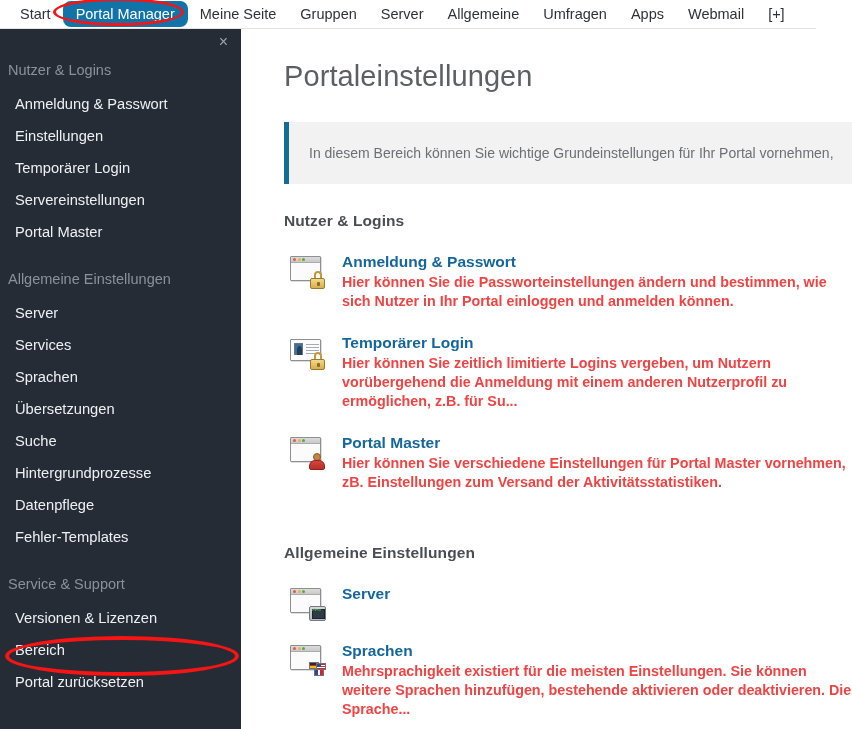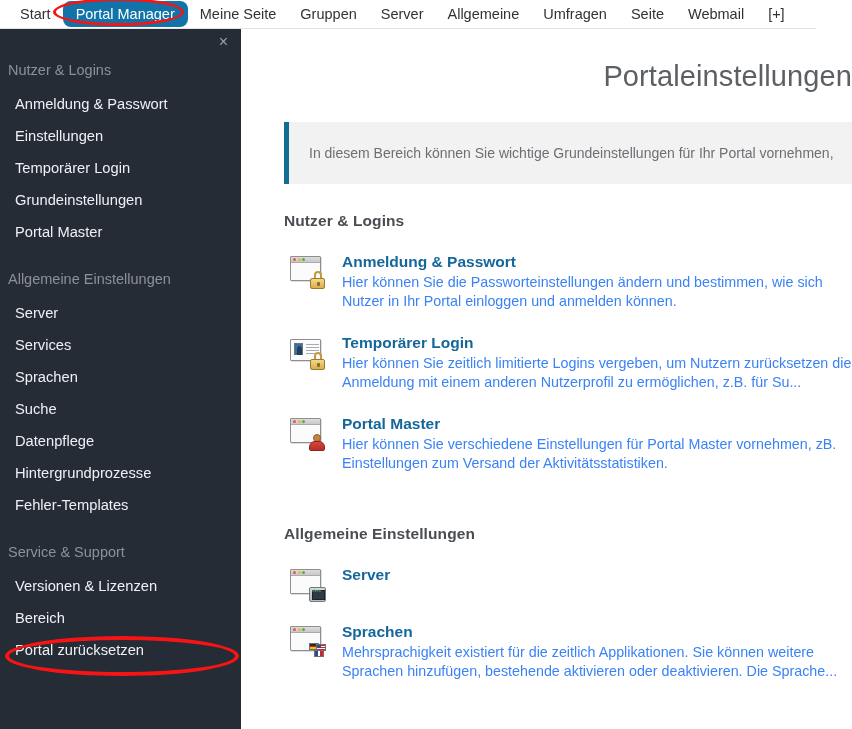--- a/index.html
+++ b/index.html
@@ -119,21 +119,20 @@
     overflow: hidden;
     padding-left: 43px;
   }
   .page-title {
     font-size: 29px;
     color: #5c5f63;
     font-weight: normal;
     margin-top: 30px;
     line-height: 34px;
     letter-spacing: 0.1px;
-    text-align: right;
   }
   .info-banner {
     margin-top: 29px;
     margin-right: -43px;
     background: #f2f2f2;
     border-left: 5px solid #136c94;
     padding: 19px 14px 19px 20px;
     height: 62px;
     display: flex;
     align-items: center;
@@ -169,24 +168,25 @@
   .entry-title {
     font-size: 15.5px;
     font-weight: bold;
     color: #15679b;
     line-height: 19px;
     cursor: pointer;
     display: inline-block;
   }
   .entry-desc {
     font-size: 14.3px;
-    color: #3b82f6;
+    color: #ef4444;
     line-height: 19px;
     margin-top: 2px;
     max-width: 568px;
+    font-weight: bold;
   }
 
   
   .win {
     position: absolute;
     left: 0; top: 1px;
     width: 31px;
     height: 25px;
     background: #fdfdfd;
     border: 1px solid #8d8f92;
@@ -349,43 +349,44 @@
 <body>
 
 <div class="topnav">
   <div class="navitem">Start</div>
   <div class="navitem active">Portal Manager</div>
   <div class="navitem">Meine Seite</div>
   <div class="navitem">Gruppen</div>
   <div class="navitem">Server</div>
   <div class="navitem">Allgemeine</div>
   <div class="navitem">Umfragen</div>
-  <div class="navitem">Seite</div>
+  <div class="navitem">Apps</div>
   <div class="navitem">Webmail</div>
   <div class="navitem">[+]</div>
 </div>
 <div class="annot-tab"></div>
 
 <div class="sidebar">
   <div class="sidebar-close">×</div>
 
   <div class="side-group first">Nutzer &amp; Logins</div>
   <div class="side-item">Anmeldung &amp; Passwort</div>
   <div class="side-item">Einstellungen</div>
   <div class="side-item">Temporärer Login</div>
-  <div class="side-item">Grundeinstellungen</div>
+  <div class="side-item">Servereinstellungen</div>
   <div class="side-item">Portal Master</div>
 
   <div class="side-group">Allgemeine Einstellungen</div>
   <div class="side-item">Server</div>
   <div class="side-item">Services</div>
   <div class="side-item">Sprachen</div>
+  <div class="side-item">Übersetzungen</div>
   <div class="side-item">Suche</div>
+  <div class="side-item">Hintergrundprozesse</div>
   <div class="side-item">Datenpflege</div>
-  <div class="side-item">Hintergrundprozesse</div>
   <div class="side-item">Fehler-Templates</div>
 
   <div class="side-group">Service &amp; Support</div>
   <div class="side-item">Versionen &amp; Lizenzen</div>
   <div class="side-item">Bereich</div>
   <div class="side-item">Portal zurücksetzen</div>
 </div>
 <div class="annot-side"></div>
 
 <div class="main">
@@ -430,21 +431,21 @@
             <i></i>
           </span>
       </div>
       <div class="badge">
           <span class="lock-shackle"></span>
           <span class="lock-body"></span>
         </div>
     </div>
     <div class="entry-body">
       <span class="entry-title">Temporärer Login</span>
-      <div class="entry-desc">Hier können Sie zeitlich limitierte Logins vergeben, um Nutzern zurücksetzen die Anmeldung mit einem anderen Nutzerprofil zu ermöglichen, z.B. für Su...</div>
+      <div class="entry-desc">Hier können Sie zeitlich limitierte Logins vergeben, um Nutzern vorübergehend die Anmeldung mit einem anderen Nutzerprofil zu ermöglichen, z.B. für Su...</div>
     </div>
   </div>
 
   <div class="entry">
     <div class="entry-icon">
       <div class="win">
         <div class="win-bar">
             <span class="dot r"></span>
             <span class="dot y"></span>
             <span class="dot g"></span>
@@ -499,17 +500,17 @@
       <div class="badge">
         <span class="flags">
           <span class="flag de"></span>
           <span class="flag us"></span>
           <span class="flag fr"></span>
         </span>
       </div>
     </div>
     <div class="entry-body">
       <span class="entry-title">Sprachen</span>
-      <div class="entry-desc">Mehrsprachigkeit existiert für die zeitlich Applikationen. Sie können weitere Sprachen hinzufügen, bestehende aktivieren oder deaktivieren. Die Sprache...</div>
+      <div class="entry-desc">Mehrsprachigkeit existiert für die meisten Einstellungen. Sie können weitere Sprachen hinzufügen, bestehende aktivieren oder deaktivieren. Die Sprache...</div>
     </div>
   </div>
 
 </div>
 
 </body></html>

